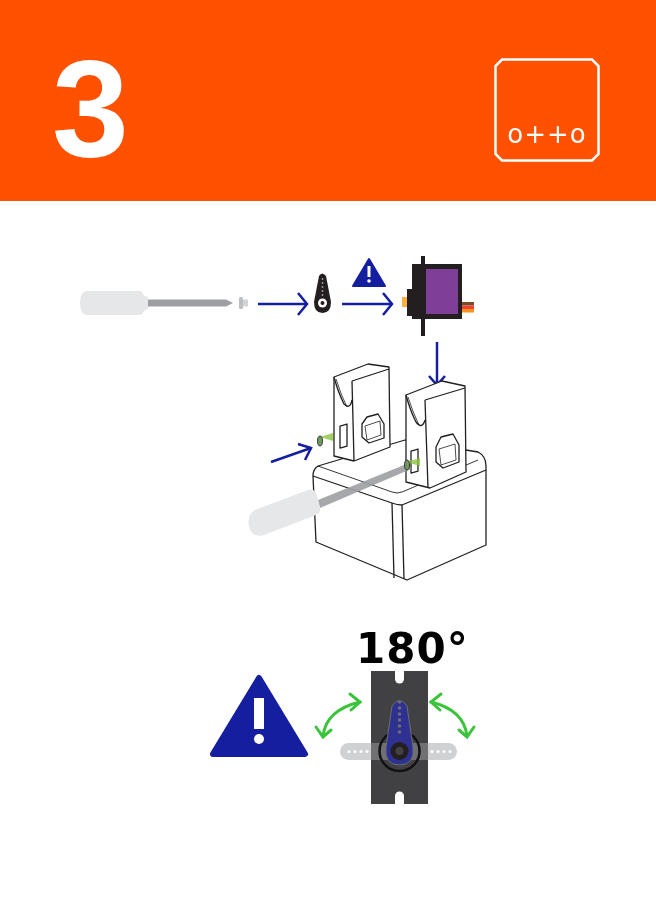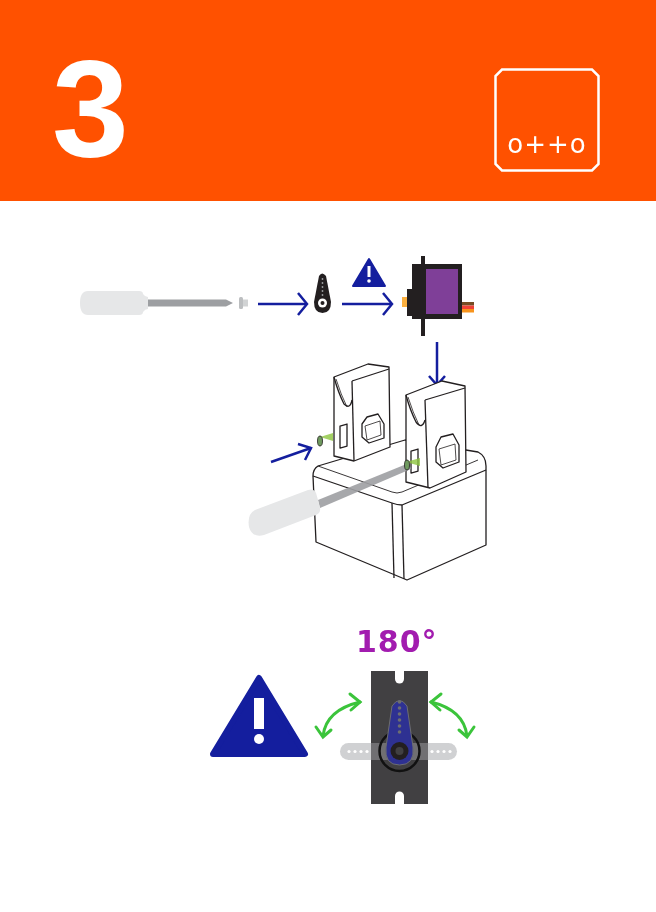--- a/index.html
+++ b/index.html
@@ -1,22 +1,22 @@
 <!DOCTYPE html>
 <html><head>
 <meta charset="utf-8">
 <style>
   html, body { margin:0; padding:0; }
   body { width:656px; height:912px; background:#ffffff; position:relative; overflow:hidden; font-family:"Liberation Sans", sans-serif; }
   .header { position:absolute; left:0; top:0; width:656px; height:201px; background:#FF5100; }
   .step-number { position:absolute; left:52px; top:38px; font-family:"Liberation Sans", sans-serif; font-weight:bold; font-size:138px; line-height:140px; color:#ffffff; letter-spacing:-2px; }
-  .logo { position:absolute; left:494px; top:68px; width:106px; height:131px; }
+  .logo { position:absolute; left:494px; top:58px; width:106px; height:131px; }
   .logo-text { position:absolute; left:0; top:61px; width:106px; text-align:center; font-family:"DejaVu Sans", sans-serif; font-size:26px; color:#fff; letter-spacing:1px; }
   .layer { position:absolute; left:0; top:0; width:656px; height:912px; }
-  .label-180 { position:absolute; left:356px; top:624px; font-family:"DejaVu Sans", sans-serif; font-weight:bold; font-size:30px; color:#a21caf; letter-spacing:1px; }
+  .label-180 { position:absolute; left:356px; top:624px; font-family:"DejaVu Sans", sans-serif; font-weight:bold; font-size:42px; color:#000000; letter-spacing:1px; }
 </style>
 </head>
 <body>
 
 <div class="header">
   <div class="step-number">3</div>
   <div class="logo">
     <svg width="106" height="104" viewBox="0 0 106 104">
       <polygon points="8,1.5 98,1.5 104.5,8 104.5,96 98,102.5 8,102.5 1.5,96 1.5,8" fill="none" stroke="#fff" stroke-width="2.5"></polygon>
     </svg>

